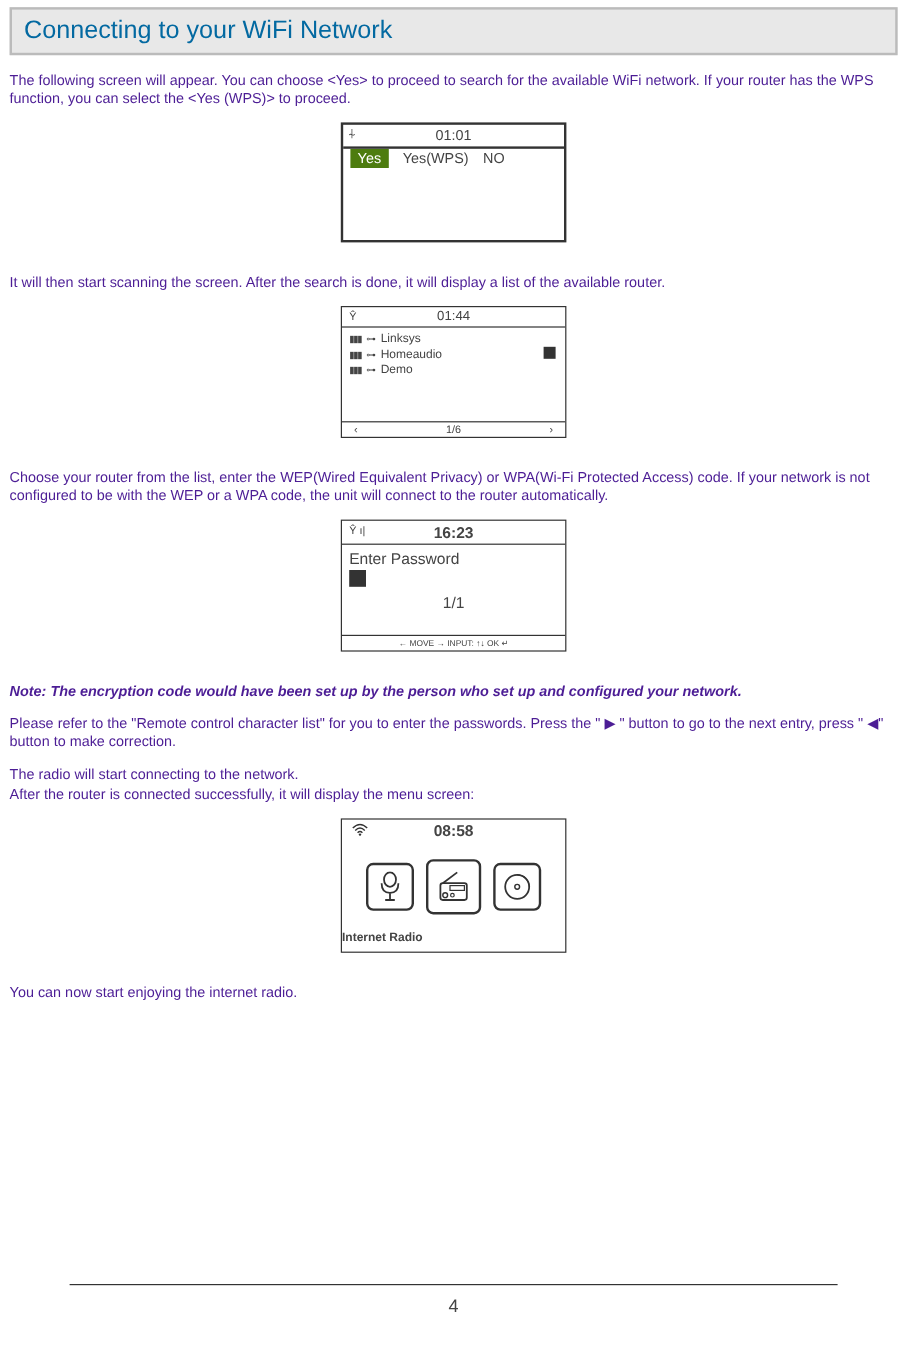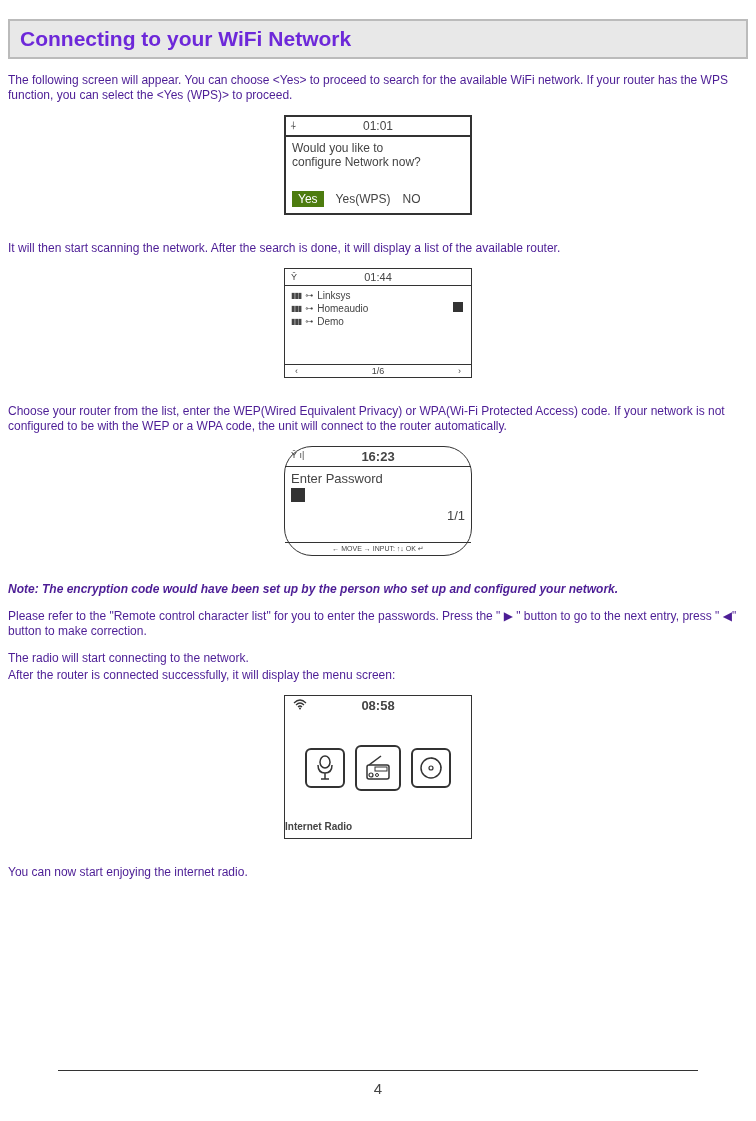--- a/index.html
+++ b/index.html
@@ -10,24 +10,23 @@
       font-family: Arial, Helvetica, sans-serif;
       color: #444;
       padding: 6px 8px 0 8px;
       position: relative;
     }
     .title-box {
       border: 2px solid #bbb;
       background: #e8e8e8;
       padding: 6px 10px;
       font-size: 21px;
-      font-weight: bold;
-      color: #6d28d9;
+      font-weight: normal;
+      color: #0369a1;
       margin-bottom: 14px;
-      margin-top: 13px;
     }
     .para {
       font-size: 12px;
       line-height: 1.25;
       color: #4c1d95;
       margin-bottom: 12px;
     }
     .note {
       font-style: italic;
       font-weight: bold;
@@ -93,38 +92,38 @@
       position:absolute; right:8px; top:16px; width:10px; height:10px; background:#333;
     }
     .s2 .bot {
       border-top:1.5px solid #333;
       font-size:9px;
       display:flex;
       justify-content:space-between;
       padding:1px 10px;
     }
     
-    .s3 { width: 188px; height:110px; border-width:1.5px;border-radius:28px;}
+    .s3 { width: 188px; height:110px; border-width:1.5px;}
     .s3 .topbar {
       border-bottom:1.5px solid #333;
       font-size:13px;
       font-weight:bold;
       padding:2px 6px;
       text-align:center;
       position:relative;
     }
     .s3 .topbar .sig { position:absolute; left:6px; top:3px; font-size:9px; font-weight:normal;}
     .s3 .body { flex:1; padding:4px 6px; font-size:13px; font-weight:normal;}
     .s3 .body .cursor {
       display:inline-block; width:14px; height:14px; background:#333; vertical-align:middle;
     }
-    .s3 .body .ctr { text-align:right; margin-top:6px;}
+    .s3 .body .ctr { text-align:center; margin-top:6px;}
     .s3 .bot { border-top:1.5px solid #333; font-size:7px; text-align:center; padding:2px 2px;}
     
-    .s4 { width: 188px; height:144px; border-width:1.5px;}
+    .s4 { width: 188px; height:112px; border-width:1.5px;}
     .s4 .topbar {
       font-size:13px; font-weight:bold; text-align:center; padding:2px 6px; position:relative;
     }
     .s4 .topbar .wifi { position:absolute; left:8px; top:3px; font-size:11px; font-weight:normal;}
     .s4 .body { flex:1; display:flex; justify-content:center; align-items:center; gap:10px;}
     .s4 .iconbox {
       width:40px; height:40px; border:2px solid #333; border-radius:6px; display:flex; align-items:center; justify-content:center;
     }
     .s4 .iconbox.big { width:46px; height:46px; }
     .s4 .cap { text-align:left; font-size:10px; font-weight:bold; padding-bottom:6px;}
@@ -153,33 +152,29 @@
 <div class="title-box">Connecting to your WiFi Network</div>
 
 <p class="para">The following screen will appear. You can choose &lt;Yes&gt; to proceed to search for the available WiFi network. If your router has the WPS function, you can select the &lt;Yes (WPS)&gt; to proceed.</p>
 
 <div class="screen-wrap">
   <div class="screen s1">
     <div class="topbar">
       <span class="bt">⍭</span>
       <span>01:01</span>
     </div>
-    <div class="body">
-      <div>Would you like to</div>
-      <div>configure Network now?</div>
-    </div>
     <div class="opts">
       <span class="sel">Yes</span>
       <span>Yes(WPS)</span>
       <span>NO</span>
     </div>
   </div>
 </div>
 
-<p class="para">It will then start scanning the network. After the search is done, it will display a list of the available router.</p>
+<p class="para">It will then start scanning the screen. After the search is done, it will display a list of the available router.</p>
 
 <div class="screen-wrap">
   <div class="screen s2">
     <div class="topbar">
       <span class="sig">Ŷ</span>
       <span>01:44</span>
     </div>
     <div class="list">
       <div class="row">
           <span class="bars">▮▮▮</span>

